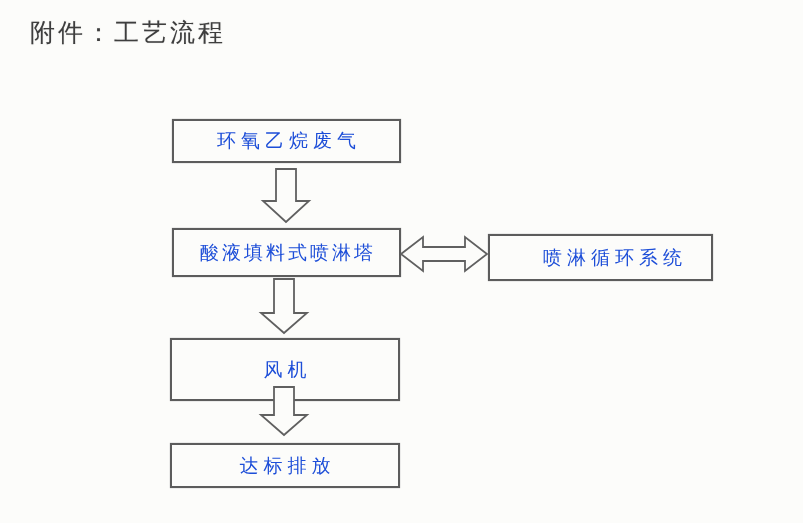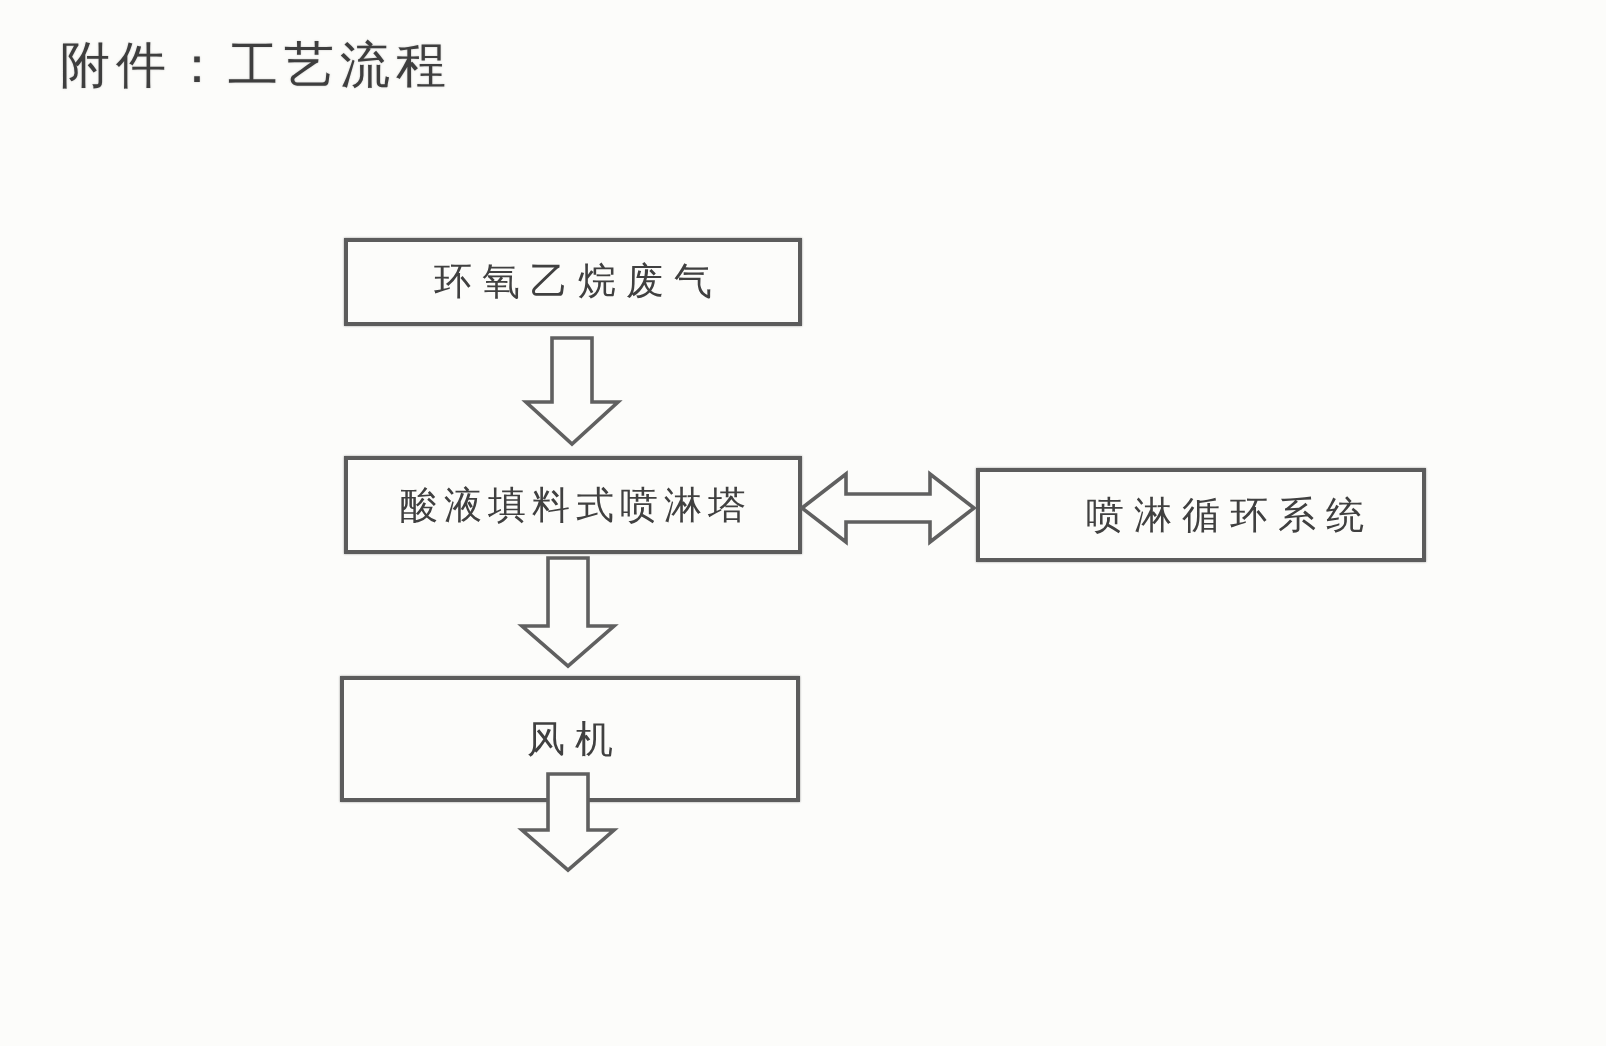--- a/index.html
+++ b/index.html
@@ -22,21 +22,21 @@
   .node{
     position:absolute;
     box-sizing:border-box;
     border:2px solid #5c5c5c;
     box-shadow:0 0 1px #9a9a9a;
     display:flex;
     align-items:center;
     justify-content:center;
     font-size:19px;
     letter-spacing:5px;
-    color:#404040;
+    color:#1d4ed8;
     text-indent:5px; 
     background:transparent;
     font-family:Liberation Mono, monospace;
   }
   #node-waste-gas{left:172px;top:119px;width:229px;height:44px;}
   #node-spray-tower{left:172px;top:228px;width:229px;height:49px;letter-spacing:3px;text-indent:3px;}
   #node-circulation{left:488px;top:234px;width:225px;height:47px;padding-left:24px;}
   #node-fan{left:170px;top:338px;width:230px;height:63px;}
   #node-discharge{left:170px;top:443px;width:230px;height:45px;}
   .arrow{position:absolute;}
@@ -67,20 +67,23 @@
   </div>
 
   <div class="node" id="node-circulation">
     <span>喷淋循环系统</span>
   </div>
 
   <div class="node" id="node-fan">
     <span>风机</span>
   </div>
 
+  <div class="node" id="node-discharge">
+    <span>达标排放</span>
+  </div>
 
   <svg class="arrow" id="arrow-1" width="56" height="58" viewBox="0 0 56 58">
     <polygon points="18,2 38,2 38,34 51,34 28,55 5,34 18,34"></polygon>
   </svg>
 
   <svg class="arrow" id="arrow-2" width="56" height="58" viewBox="0 0 56 58">
     <polygon points="18,2 38,2 38,36 51,36 28,56 5,36 18,36"></polygon>
   </svg>
 
   <svg class="arrow" id="arrow-3" width="56" height="52" viewBox="0 0 56 52">

